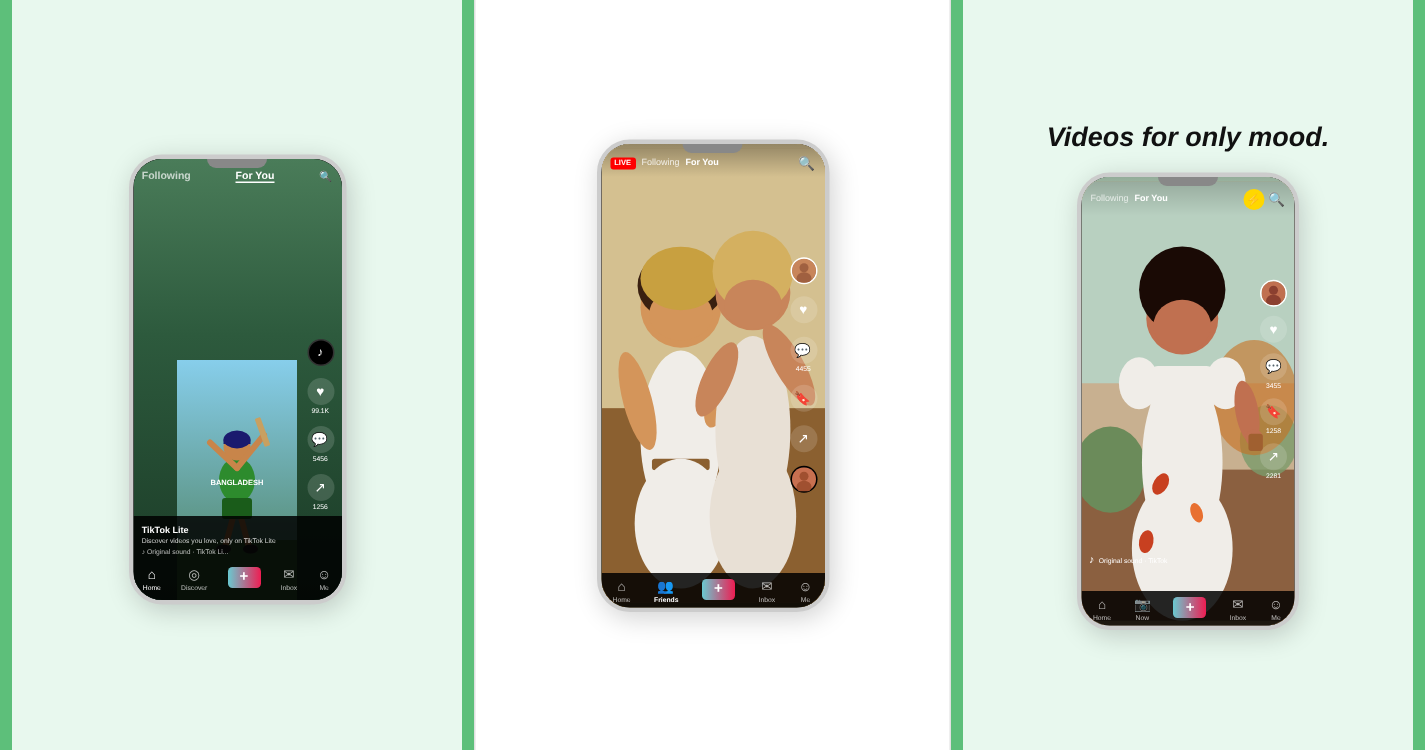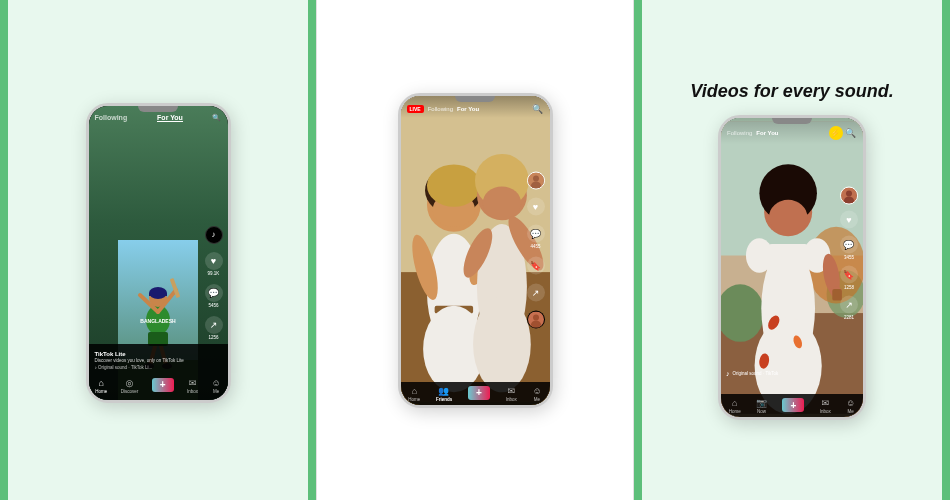--- a/index.html
+++ b/index.html
@@ -634,21 +634,21 @@
         </div>
       </div>
     </div>
   </div>
 </div>
 
 <div class="panel panel-right">
   <div class="green-stripe stripe-left"></div>
   <div class="green-stripe stripe-right"></div>
 
-  <div class="panel-text" style="font-style:italic;">Videos for every sound.</div>
+  <div class="panel-text" style="font-style:italic;">Videos for only mood.</div>
 
   <div class="phone-container">
     <div class="phone-frame" style="width:148px;height:305px;">
       <div class="phone-screen">
         <div class="woman-garden-scene">
 
           <div style="position:absolute;top:0;left:0;width:100%;height:100%;background:linear-gradient(to bottom, #b8d8c0 0%, #e8d8c0 30%, #f5ece0 55%, #e0c8a0 80%, #c8a070 100%);"></div>
 
           <svg width="100%" height="100%" viewBox="0 0 148 305" style="position:absolute;top:0;left:0;">
 

